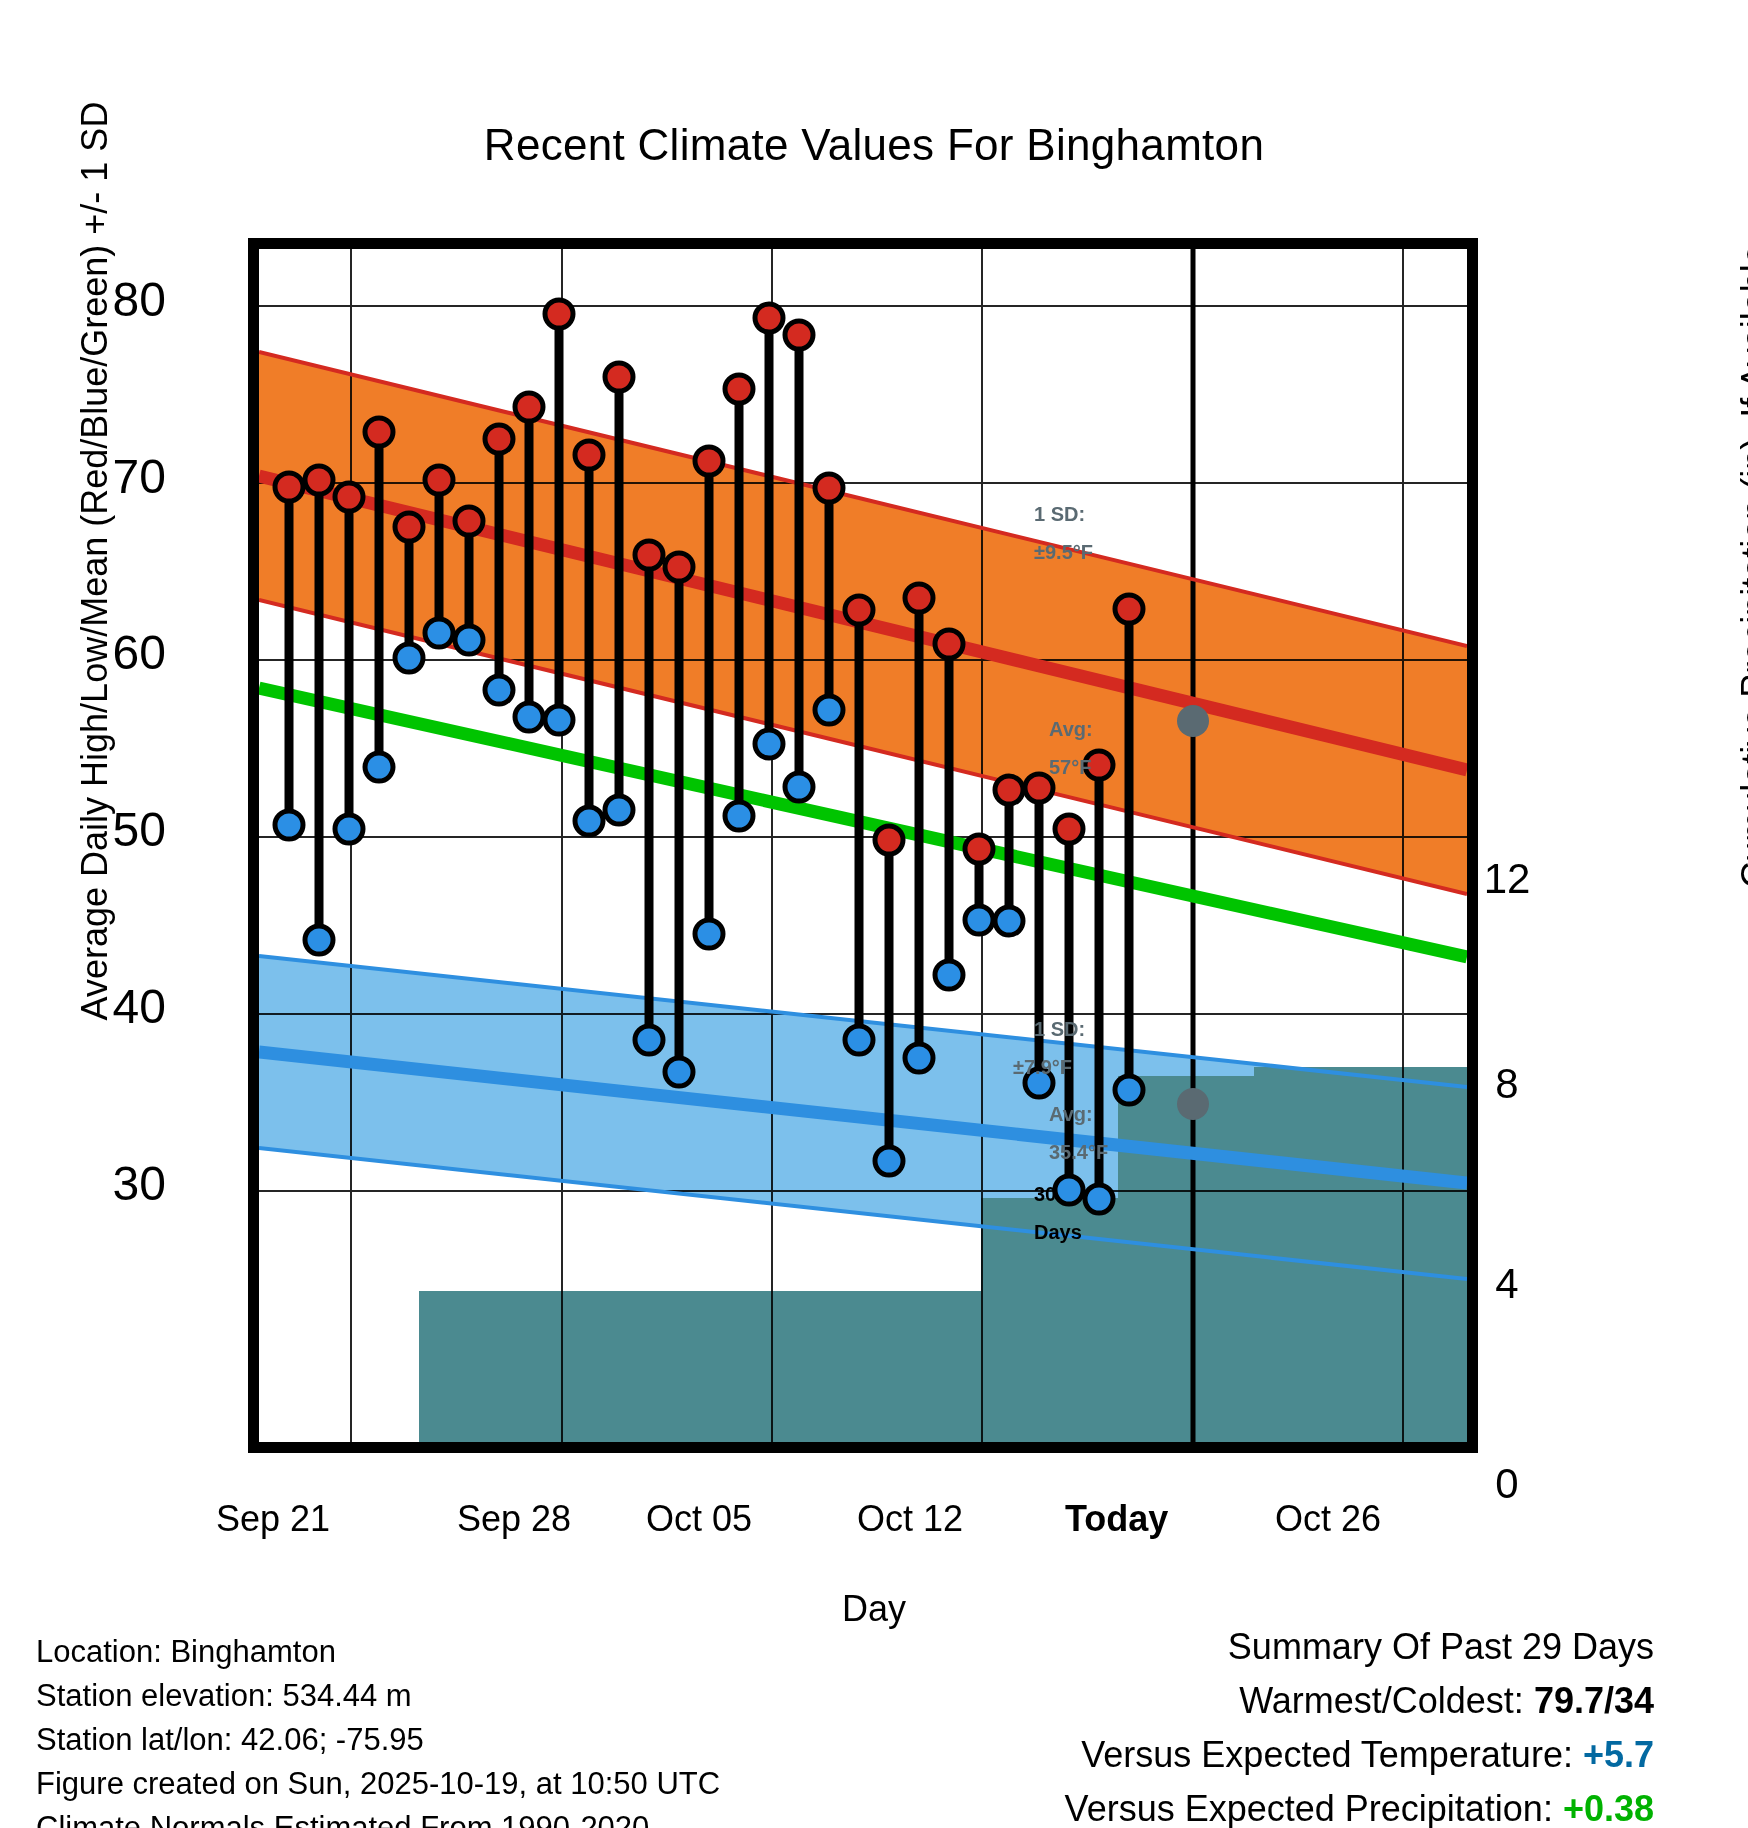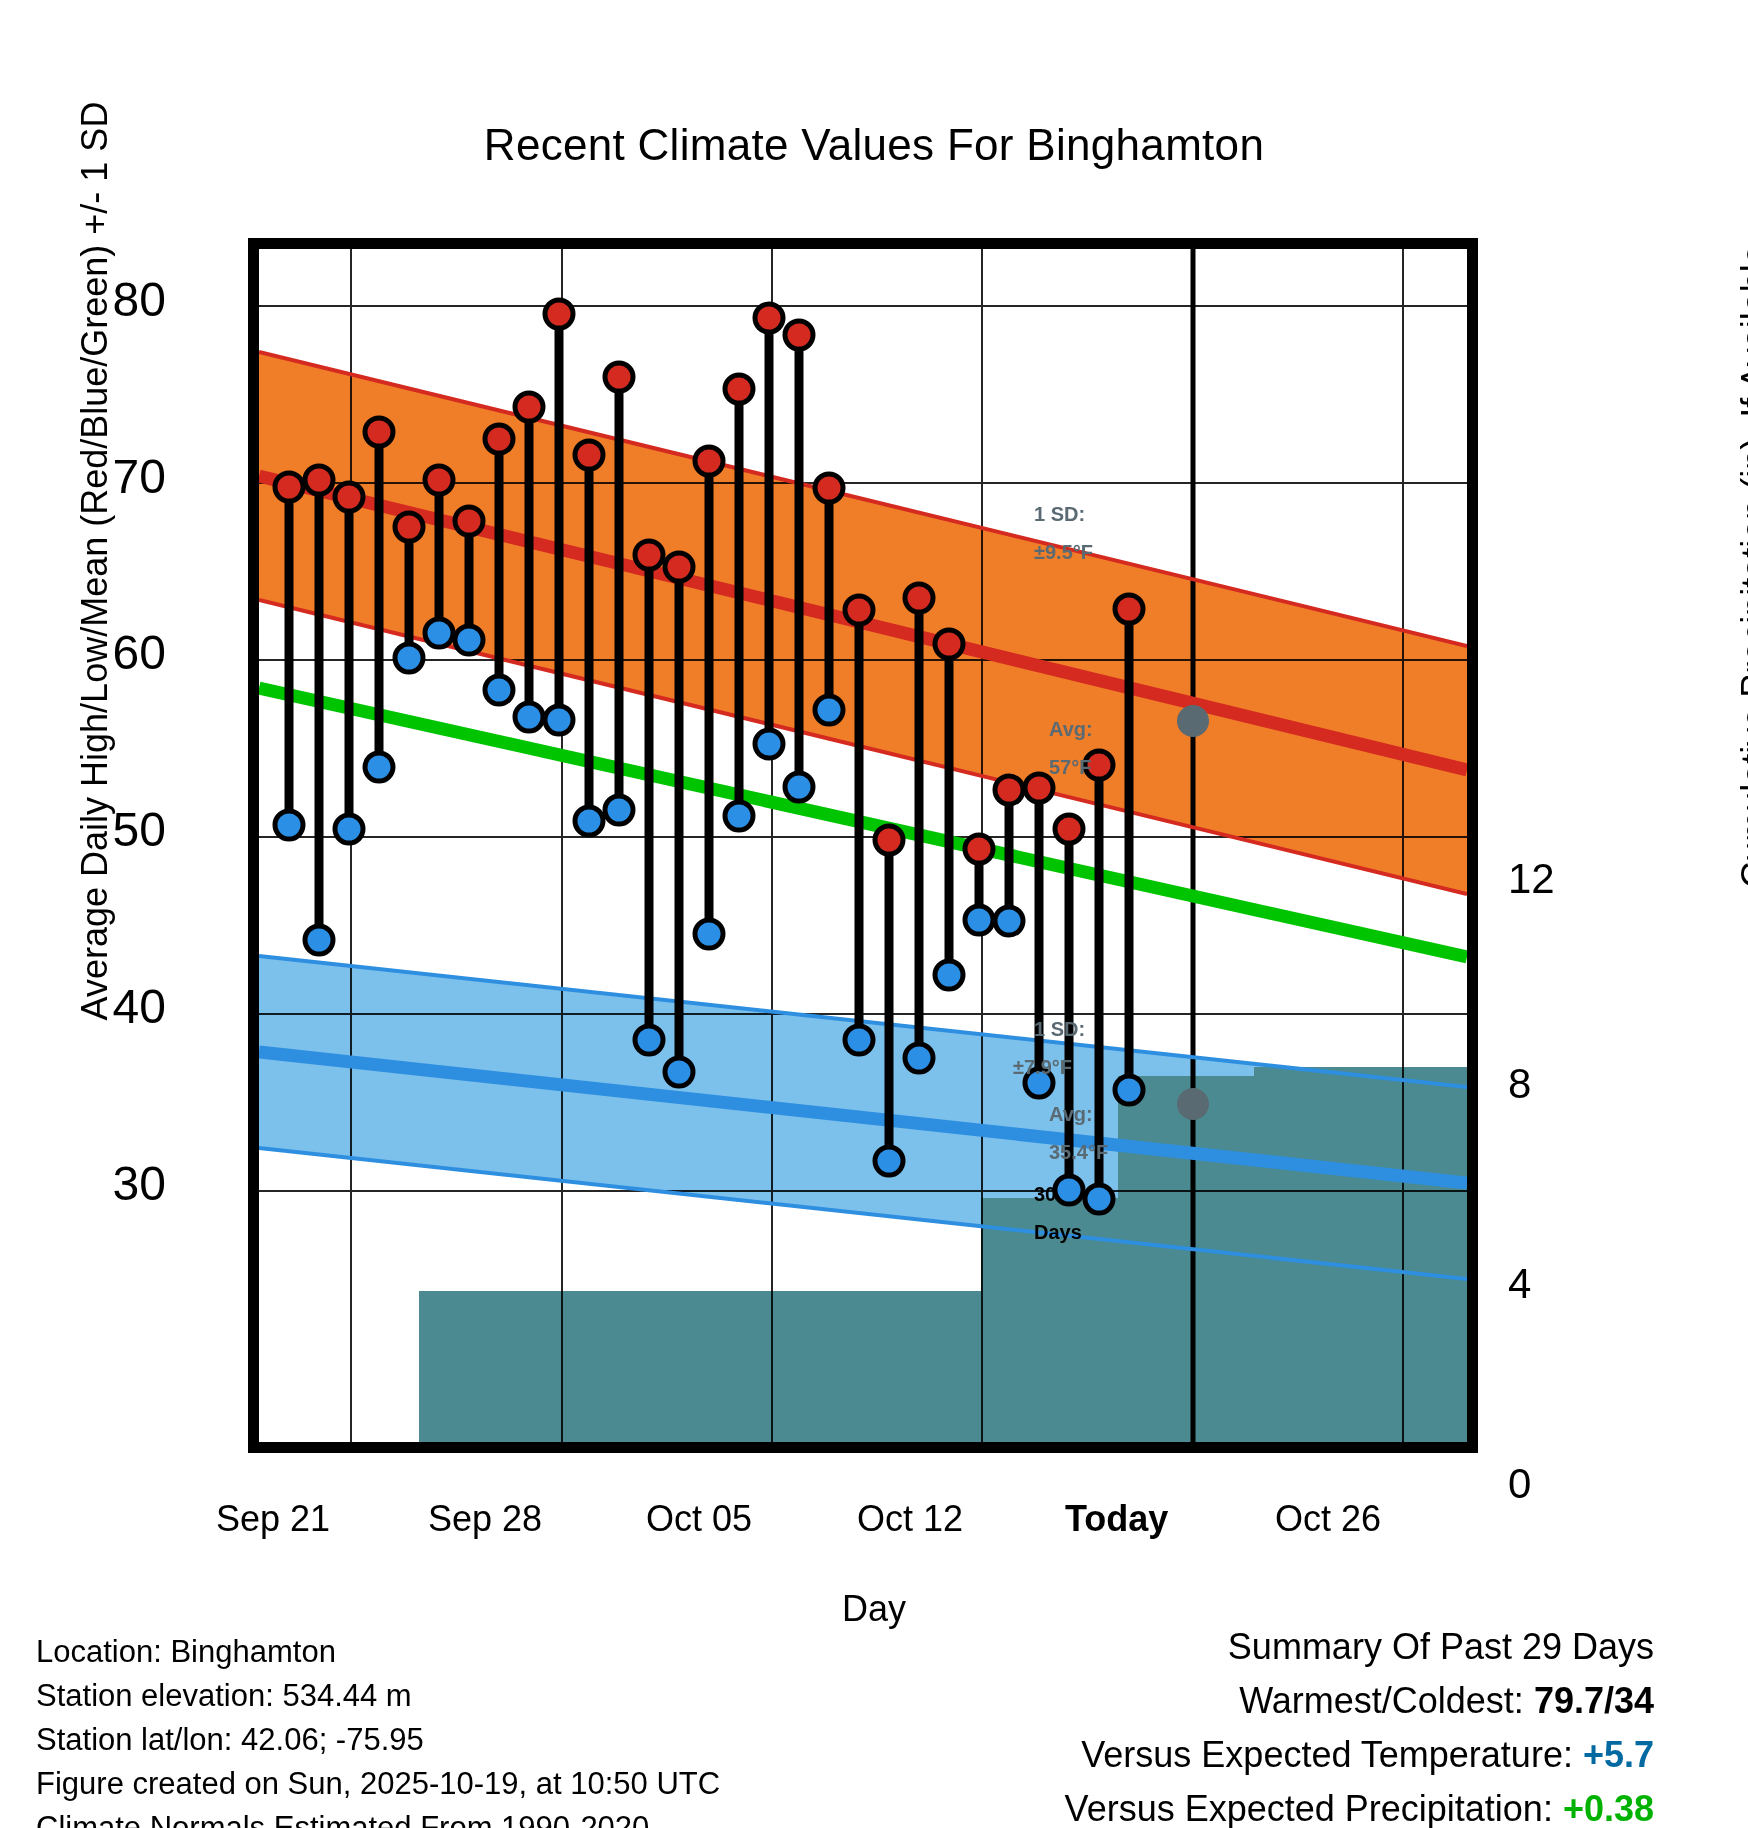--- a/index.html
+++ b/index.html
@@ -29,21 +29,21 @@
   #ylabel-right{
     position:absolute;left:1255px;top:545px;width:1000px;text-align:center;
     transform:rotate(-90deg);transform-origin:center center;
     font-size:36px;
   }
   #xlabel{
     position:absolute;left:0;top:1588px;width:1748px;text-align:center;font-size:36px;
   }
 
   .ytick-left{position:absolute;right:1510px;font-size:48px;text-align:right;width:140px;}
-  .ytick-right{position:absolute;left:1508px;font-size:42px;text-align:left;width:140px;}
+  .ytick-right{position:absolute;left:1437px;font-size:42px;text-align:center;width:140px;}
   .xtick{position:absolute;top:1498px;font-size:36px;text-align:left;width:260px;}
   .xtick.today{font-weight:bold;}
 
   
   .annot{position:absolute;color:#5a6a72;font-size:20px;font-weight:bold;line-height:1.08;}
   .annot.dark{color:#000;}
 
   
   #footer-left{position:absolute;left:36px;top:1630px;font-size:31px;line-height:1.42;}
   #footer-right{position:absolute;right:22px;top:1620px;font-size:36px;line-height:1.5;text-align:right;}
@@ -72,21 +72,21 @@
   <div class="ytick-left" style="top:802px">50</div>
   <div class="ytick-left" style="top:979px">40</div>
   <div class="ytick-left" style="top:1156px">30</div>
 
   <div class="ytick-right" style="top:855px">12</div>
   <div class="ytick-right" style="top:1060px">8</div>
   <div class="ytick-right" style="top:1260px">4</div>
   <div class="ytick-right" style="top:1460px">0</div>
 
   <div class="xtick" style="left:216px">Sep 21</div>
-  <div class="xtick" style="left:428px">Sep 28</div>
+  <div class="xtick" style="left:457px">Sep 28</div>
   <div class="xtick" style="left:646px">Oct 05</div>
   <div class="xtick" style="left:857px">Oct 12</div>
   <div class="xtick today" style="left:1065px">Today</div>
   <div class="xtick" style="left:1275px">Oct 26</div>
 
   <div id="plot-area">
     <div id="plot-inner">
       <svg width="1208" height="1193" viewBox="0 0 1208 1193">
         <defs>
           <clipPath id="clipPlot">

